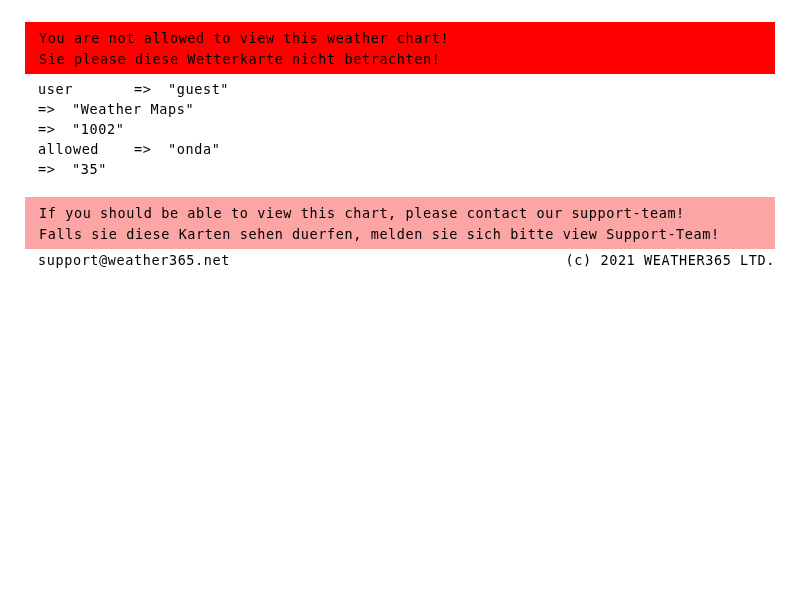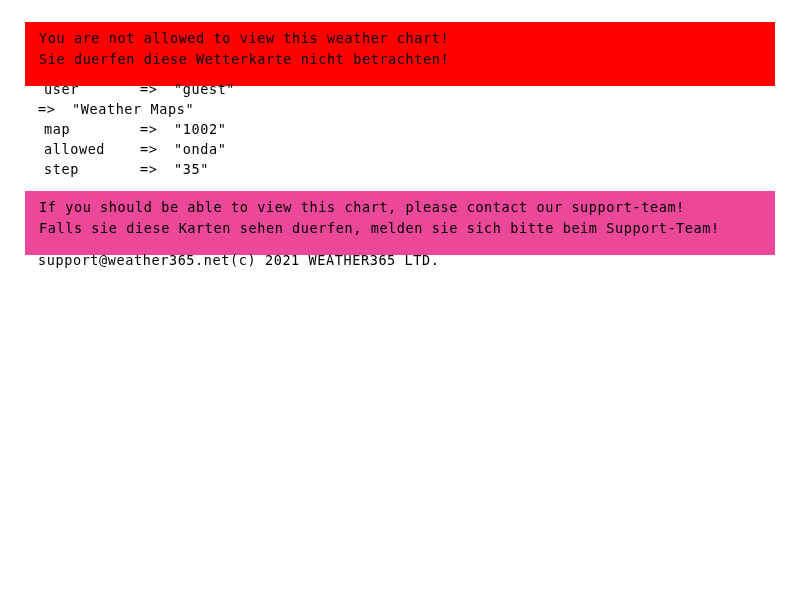--- a/index.html
+++ b/index.html
@@ -18,30 +18,30 @@
   .page {
     position: relative;
     width: 800px;
     height: 600px;
   }
   .banner {
     position: absolute;
     left: 25px;
     width: 750px;
     box-sizing: border-box;
-    padding: 6px 14px 16px 14px;
+    padding: 6px 14px 4px 14px;
   }
   .banner-error {
     top: 22px;
     background: #ff0000;
     color: #000000;
   }
   .banner-info {
-    top: 191px;
-    background: #ec4899;
+    top: 197px;
+    background: #fca5a5;
     color: #000000;
   }
   .banner-line {
     font-family: "DejaVu Sans Mono", monospace;
     font-size: 13.5px;
     line-height: 21px;
     letter-spacing: 0.6px;
     white-space: pre;
   }
   .params {
@@ -53,82 +53,79 @@
     display: flex;
     line-height: 20px;
     height: 20px;
     white-space: pre;
     font-size: 13.5px;
     letter-spacing: 0.6px;
   }
   .param-key {
     width: 96px;
     flex: 0 0 96px;
-    margin-left: 6px;
   }
   .param-arrow {
     width: 34px;
     flex: 0 0 34px;
   }
   .param-val {
     flex: 1 1 auto;
   }
   .footer {
     position: absolute;
     left: 38px;
     top: 250px;
     width: 737px;
     display: flex;
-    justify-content: flex-start;
+    justify-content: space-between;
     font-size: 13.5px;
     letter-spacing: 0.6px;
     line-height: 20px;
     white-space: pre;
   }
 </style>
 </head>
 <body>
 
 <div class="page">
 
   <div class="banner banner-error">
     <div class="banner-line">You are not allowed to view this weather chart!</div>
-    <div class="banner-line">Sie duerfen diese Wetterkarte nicht betrachten!</div>
+    <div class="banner-line">Sie please diese Wetterkarte nicht betrachten!</div>
   </div>
 
   <div class="params">
     <div class="param-row">
       <span class="param-key">user</span>
       <span class="param-arrow">=&gt;</span>
       <span class="param-val">"guest"</span>
     </div>
     <div class="param-row">
       <span class="param-arrow">=&gt;</span>
       <span class="param-val">"Weather Maps"</span>
     </div>
     <div class="param-row">
-      <span class="param-key">map</span>
       <span class="param-arrow">=&gt;</span>
       <span class="param-val">"1002"</span>
     </div>
     <div class="param-row">
       <span class="param-key">allowed</span>
       <span class="param-arrow">=&gt;</span>
       <span class="param-val">"onda"</span>
     </div>
     <div class="param-row">
-      <span class="param-key">step</span>
       <span class="param-arrow">=&gt;</span>
       <span class="param-val">"35"</span>
     </div>
   </div>
 
   <div class="banner banner-info">
     <div class="banner-line">If you should be able to view this chart, please contact our support-team!</div>
-    <div class="banner-line">Falls sie diese Karten sehen duerfen, melden sie sich bitte beim Support-Team!</div>
+    <div class="banner-line">Falls sie diese Karten sehen duerfen, melden sie sich bitte view Support-Team!</div>
   </div>
 
   <div class="footer">
     <span>support@weather365.net</span>
     <span>(c) 2021 WEATHER365 LTD.</span>
   </div>
 
 </div>
 
 </body></html>

